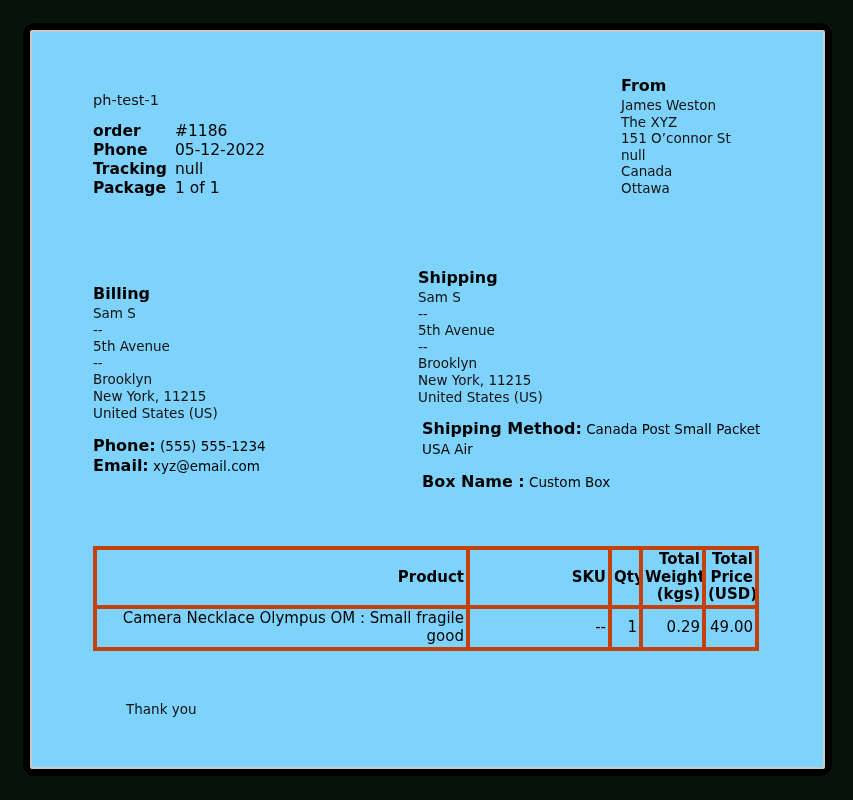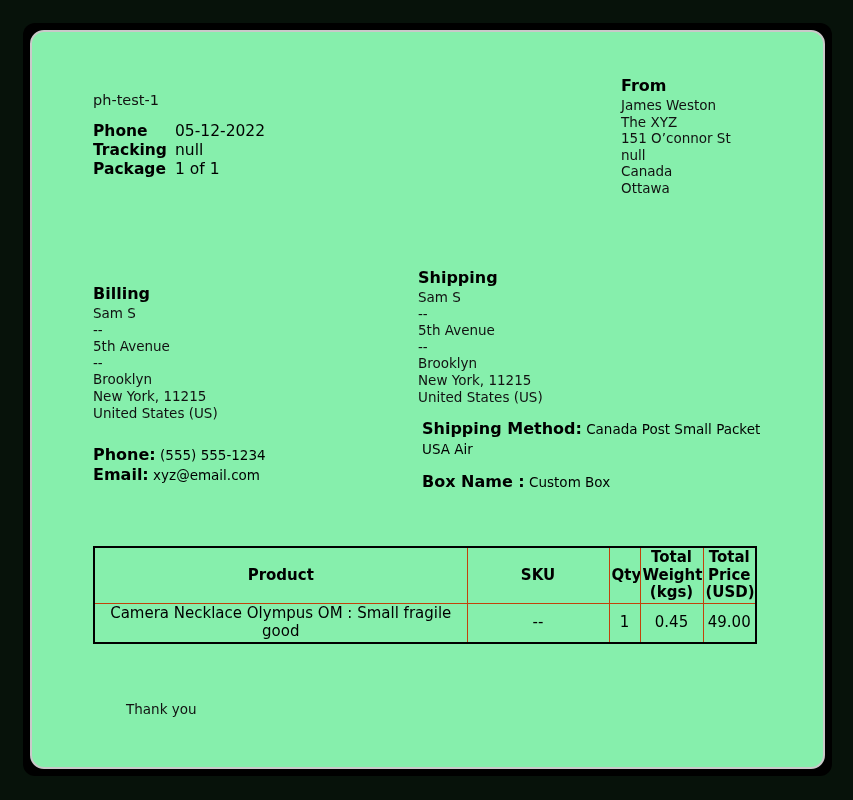--- a/index.html
+++ b/index.html
@@ -27,23 +27,23 @@
     background: #000000;
     border-radius: 12px;
   }
   .page {
     position: absolute;
     left: 30px;
     top: 30px;
     width: 795px;
     height: 739px;
     box-sizing: border-box;
-    background: #86efac;
+    background: #7dd3fc;
     border: 2px solid #c9c9c9;
-    border-radius: 14px;
+    border-radius: 2px;
   }
   .abs { position: absolute; }
 
   .tpl-id {
     left: 61px;
     top: 60px;
     font-size: 14.5px;
     color: #111;
   }
 
@@ -69,21 +69,21 @@
   }
   .addr-line {
     font-size: 13.5px;
     line-height: 16.6px;
     color: #111;
   }
 
   .billing-block { left: 61px; top: 252px; width: 300px; }
   .shipping-block { left: 386px; top: 236px; width: 338px; }
 
-  .contact-block { margin-top: 24px; }
+  .contact-block { margin-top: 15px; }
   .contact-line { line-height: 20px; font-size: 13.5px; }
   .contact-line .lbl { font-weight: bold; font-size: 16px; }
 
   .method-para {
     left: 390px;
     top: 387px;
     width: 340px;
     font-size: 13.5px;
     line-height: 19.5px;
   }
@@ -100,22 +100,22 @@
     position: absolute;
     left: 61px;
     top: 514px;
     width: 662px;
     border-collapse: collapse;
     table-layout: fixed;
     font-family: "DejaVu Sans", sans-serif;
     font-size: 15px;
   }
   table.items th, table.items td {
-    border: 1px solid #c2410c;
-    text-align: center;
+    border: 4px solid #c2410c;
+    text-align: right;
     vertical-align: middle;
     padding: 1px 2px;
     line-height: 17.5px;
     overflow: hidden;
   }
   table.items { border: 2px solid #000; }
   table.items th { font-weight: bold; height: 52px; }
   table.items td { height: 36px; }
 
   .thankyou {
@@ -129,20 +129,24 @@
 <body>
 
 <div class="frame">
   <div class="rim"></div>
 
   <div class="page">
 
     <div class="abs tpl-id">ph-test-1</div>
 
     <div class="abs order-block">
+      <div class="order-row">
+        <span class="lbl">order</span>
+        <span class="val">#1186</span>
+      </div>
       <div class="order-row">
         <span class="lbl">Phone</span>
         <span class="val">05-12-2022</span>
       </div>
       <div class="order-row">
         <span class="lbl">Tracking</span>
         <span class="val">null</span>
       </div>
       <div class="order-row">
         <span class="lbl">Package</span>
@@ -217,21 +221,21 @@
           <th>Qty</th>
           <th>Total Weight (kgs)</th>
           <th>Total Price (USD)</th>
         </tr>
       </thead>
       <tbody>
         <tr>
           <td>Camera Necklace Olympus OM : Small fragile good</td>
           <td>--</td>
           <td>1</td>
-          <td>0.45</td>
+          <td>0.29</td>
           <td>49.00</td>
         </tr>
       </tbody>
     </table>
 
     <div class="abs thankyou">Thank you</div>
 
   </div>
 </div>
 

